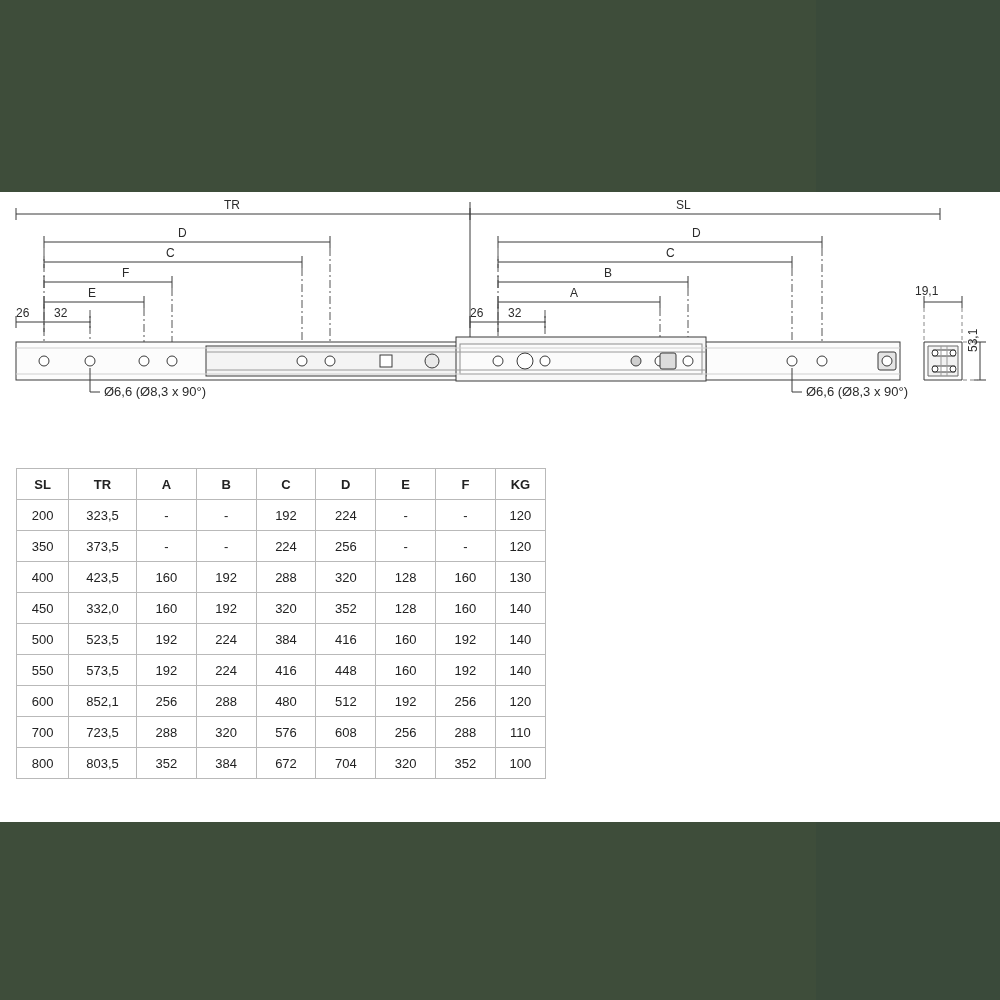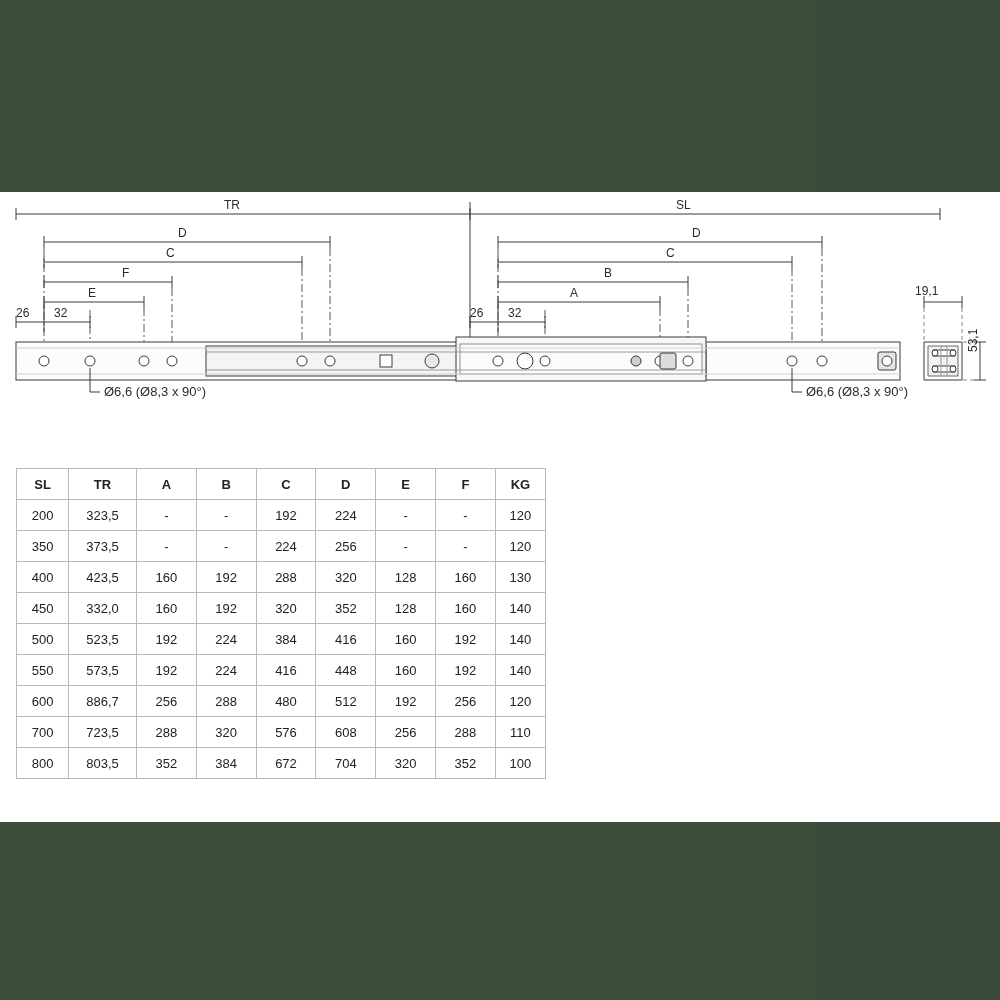--- a/index.html
+++ b/index.html
@@ -336,21 +336,21 @@
             <td>192</td>
             <td>224</td>
             <td>416</td>
             <td>448</td>
             <td>160</td>
             <td>192</td>
             <td>140</td>
           </tr>
           <tr>
             <td>600</td>
-            <td>886,7</td>
+            <td>852,1</td>
             <td>256</td>
             <td>288</td>
             <td>480</td>
             <td>512</td>
             <td>192</td>
             <td>256</td>
             <td>120</td>
           </tr>
           <tr>
             <td>700</td>

